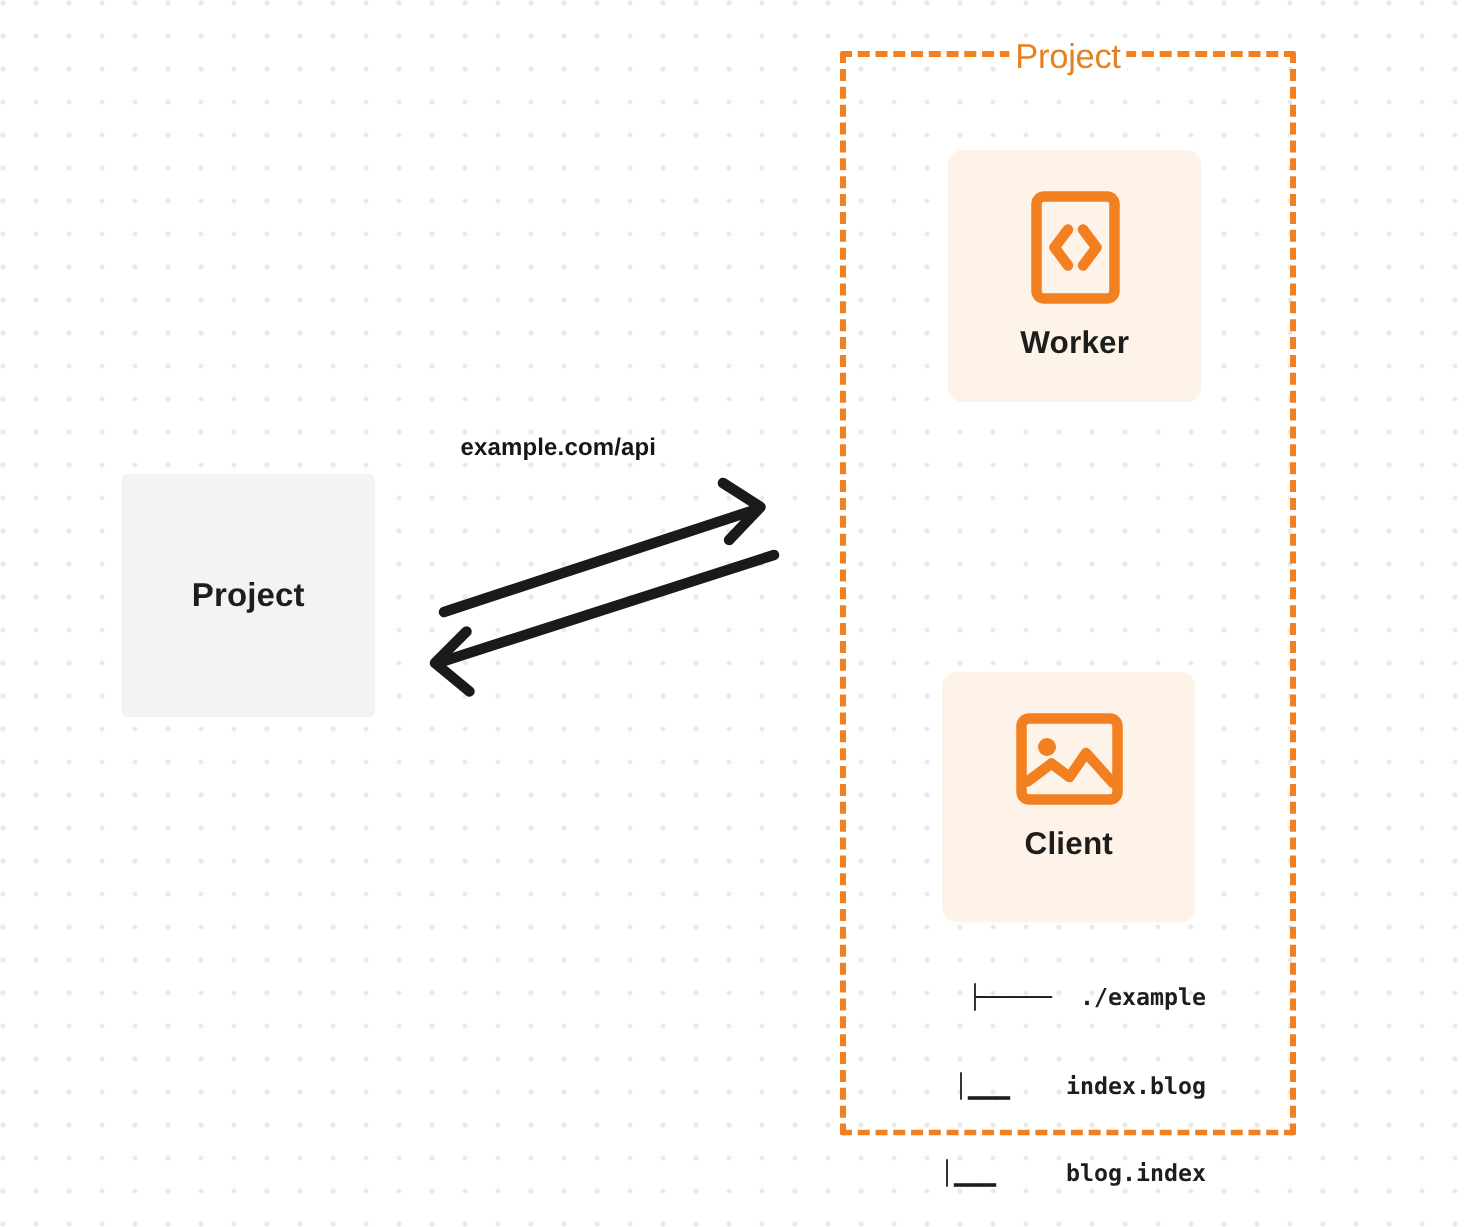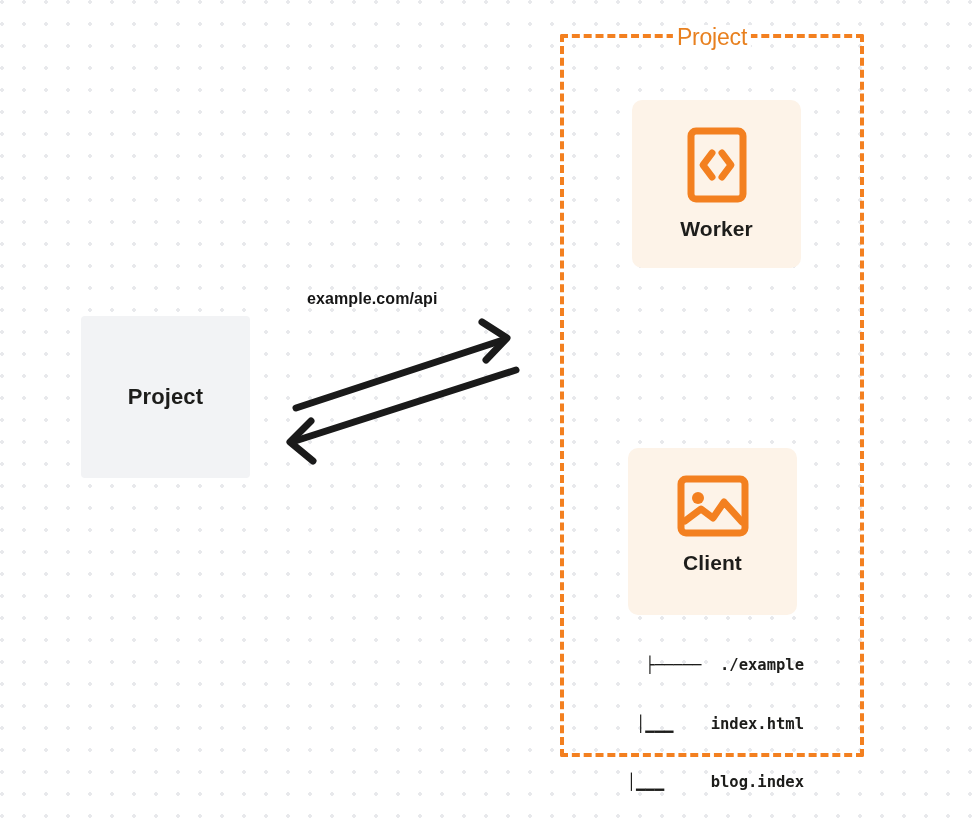--- a/index.html
+++ b/index.html
@@ -189,18 +189,18 @@
     <svg class="card-icon" width="72" height="62" viewBox="0 0 72 62" xmlns="http://www.w3.org/2000/svg">
       <rect x="4" y="4" width="64" height="54" rx="5" ry="5" fill="none" stroke="#f38020" stroke-width="7"></rect>
       <circle cx="21" cy="23" r="6" fill="#f38020"></circle>
       <polyline points="8,46 24,34 36,43 47,27 65,47" fill="none" stroke="#f38020" stroke-width="7" stroke-linecap="round" stroke-linejoin="round"></polyline>
     </svg>
     <span class="card-label">Client</span>
   </div>
 
   <div id="file-tree">
     <span class="tree-row">├─────  ./example</span>
-    <span class="tree-row">│▁▁▁    index.html</span>
+    <span class="tree-row">│▁▁▁    index.blog</span>
     <span class="tree-row">│▁▁▁     blog.index</span>
     
   </div>
 
 </div>
 
 </body></html>

